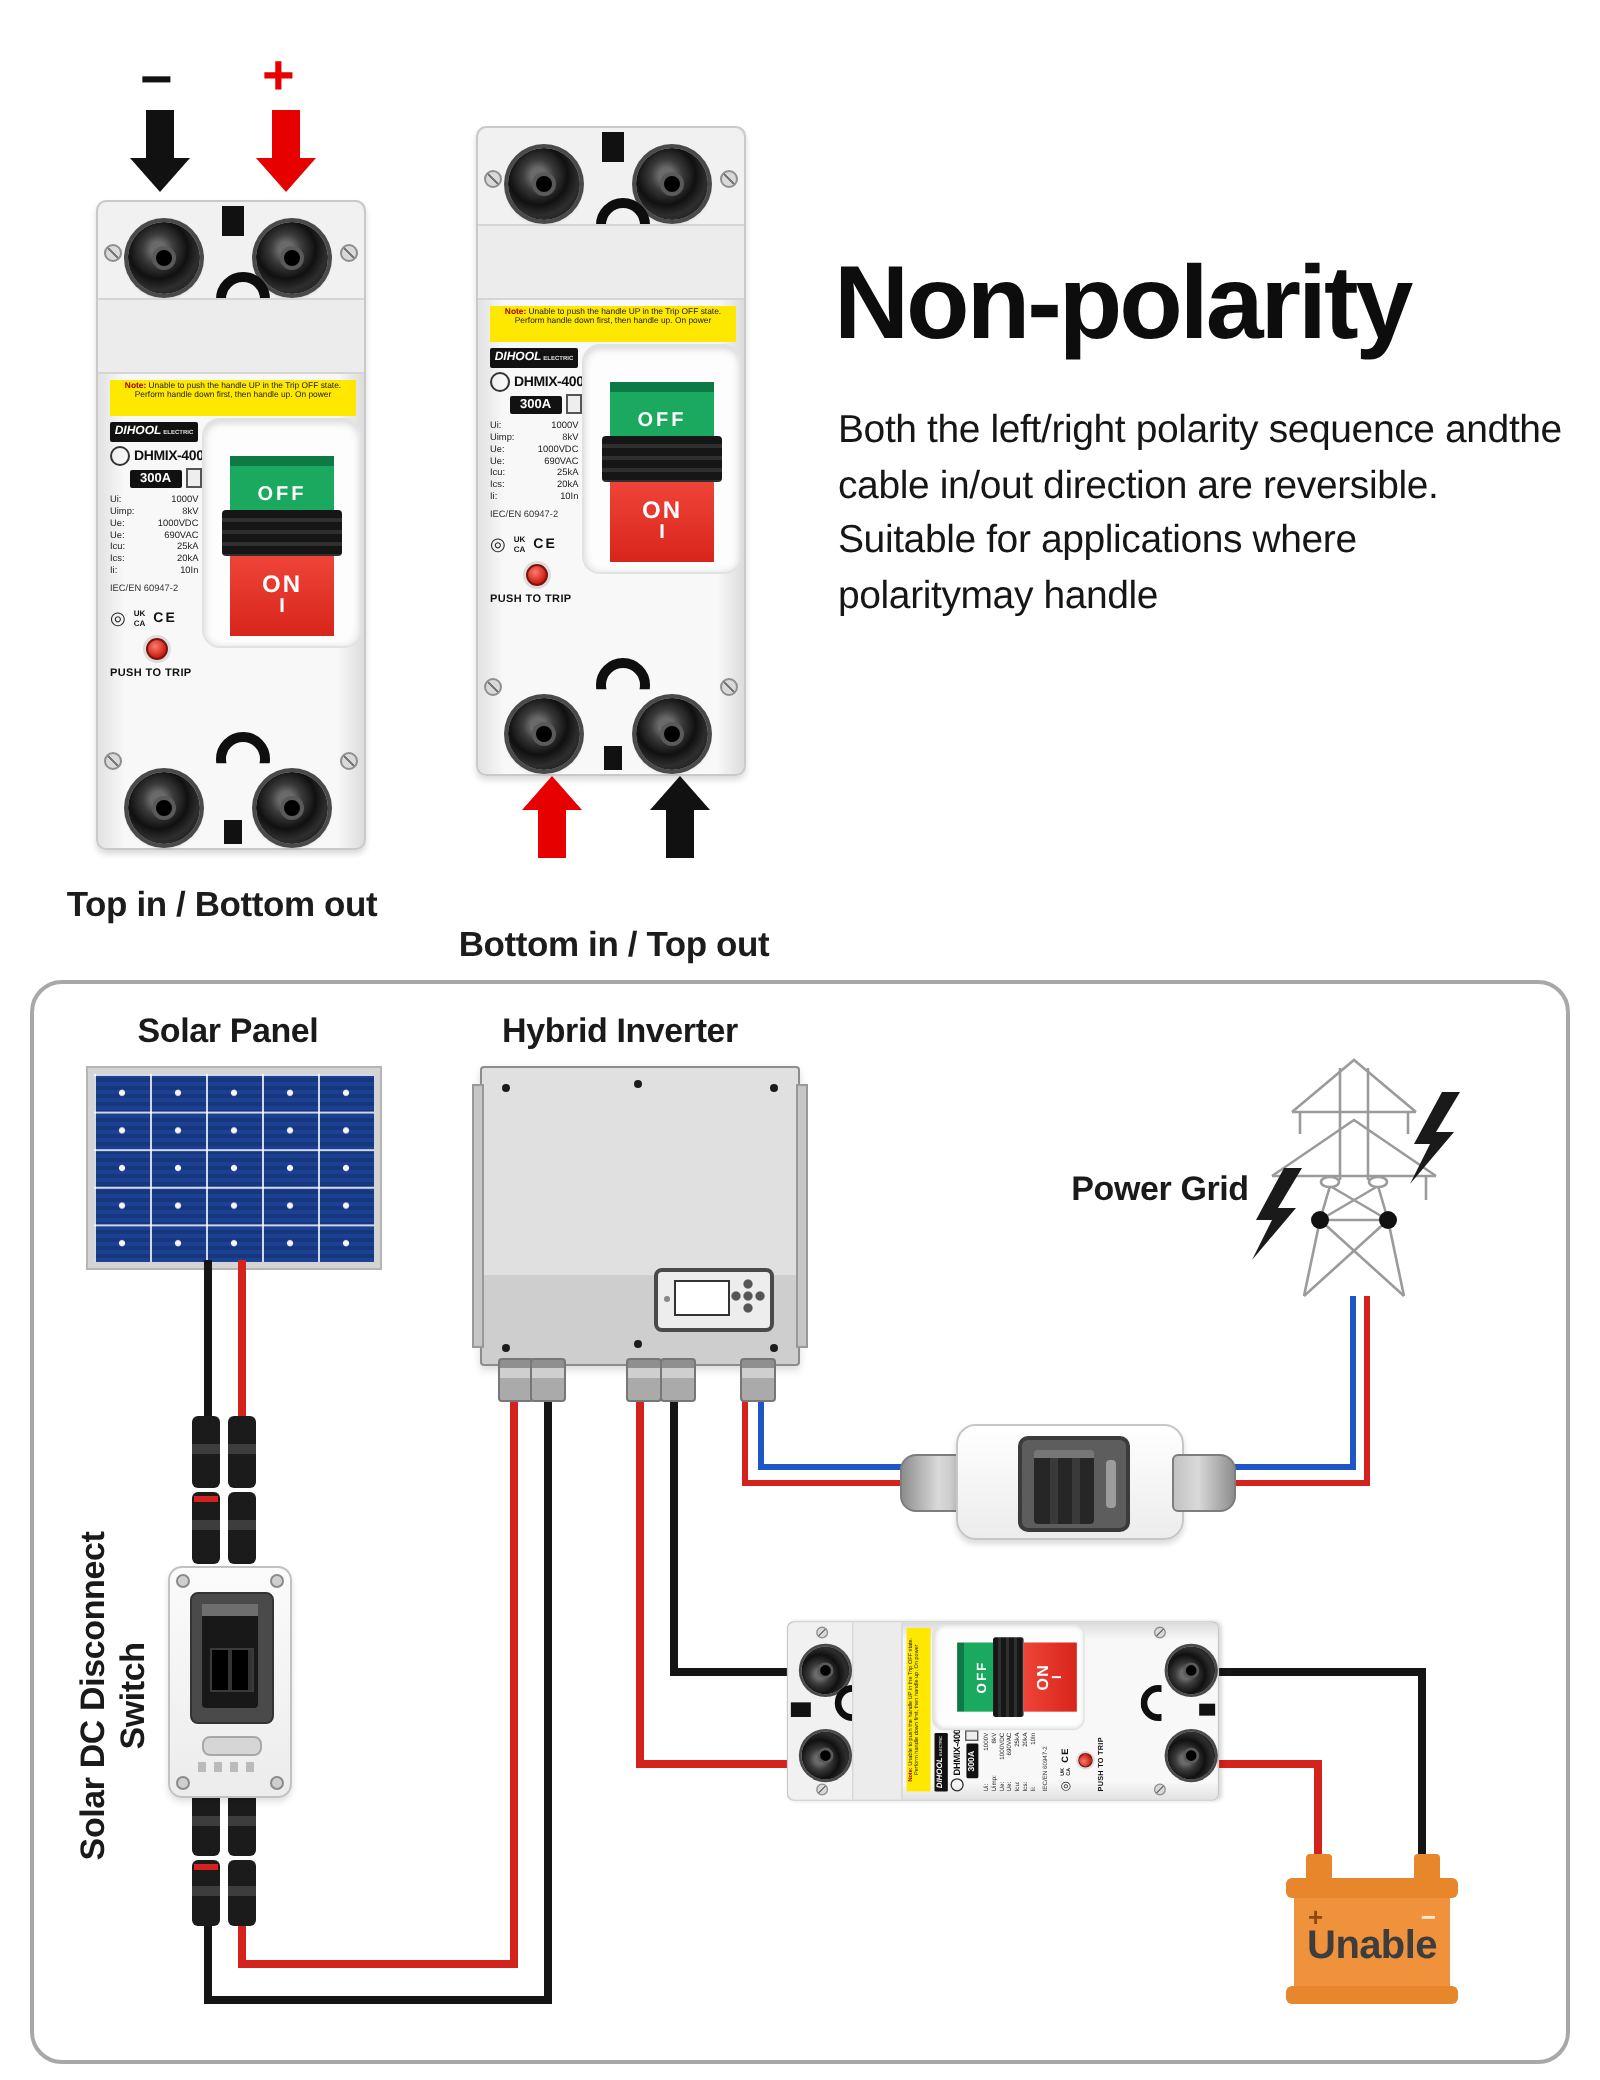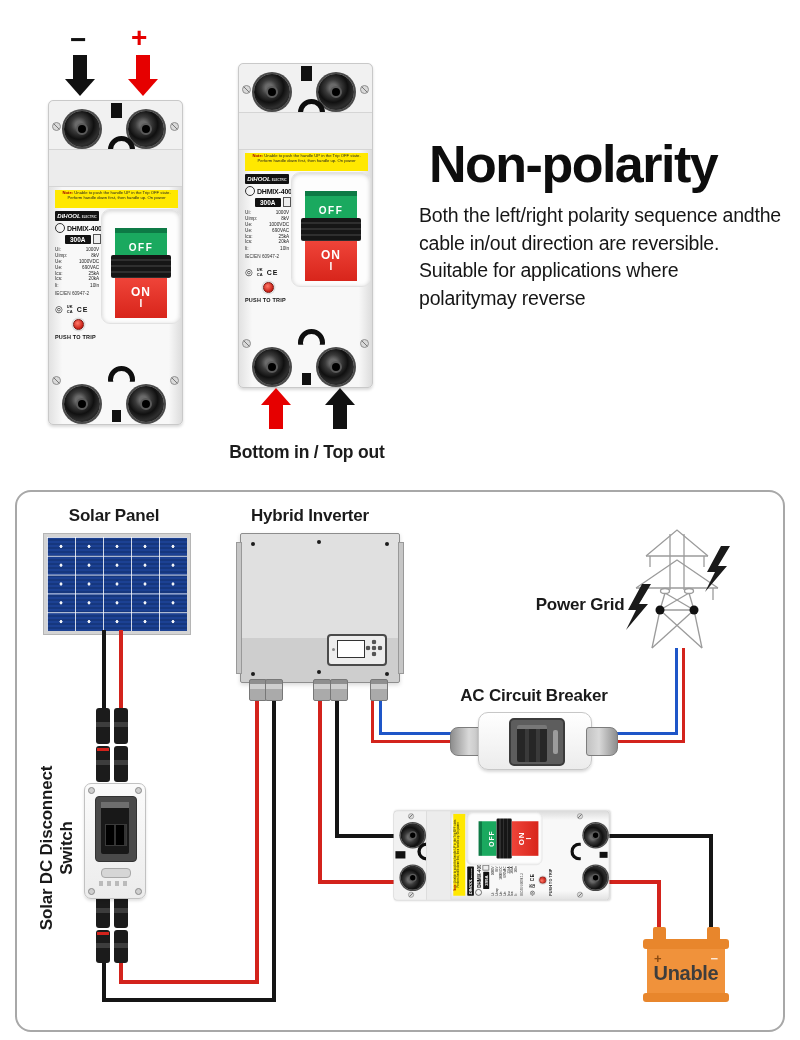--- a/index.html
+++ b/index.html
@@ -340,31 +340,31 @@
 
   <div class="arrow a-up a-red" style="left:261px;top:388px;">
       <span class="shaft"></span>
       <span class="head"></span>
     </div>
   <div class="arrow a-up a-black" style="left:325px;top:388px;">
       <span class="shaft"></span>
       <span class="head"></span>
     </div>
 
-  <div class="caption" style="left:224px;top:442px;width:166px;">Bottom in / Top out</div>
-
-  <h1 class="h1" style="margin:12px;">Non-polarity</h1>
-  <p class="para" style="margin:0;">Both the left/right polarity sequence andthe cable in/out direction are reversible. Suitable for applications where polaritymay reverse</p>
+  <div class="caption" style="left:28px;top:442px;width:166px;">Top in / Bottom out</div>
+  <div class="caption" style="left:224px;top:462px;width:166px;">Bottom in / Top out</div>
+
+  <h1 class="h1" style="margin:0;">Non-polarity</h1>
+  <p class="para" style="margin:0;">Both the left/right polarity sequence andthe cable in/out direction are reversible. Suitable for applications where polaritymay handle</p>
 
   <div class="frame"></div>
 
   <div class="dlabel" style="left:39px;top:506px;width:150px;">Solar Panel</div>
   <div class="dlabel" style="left:235px;top:506px;width:150px;">Hybrid Inverter</div>
-  <div class="dlabel" style="left:530px;top:585px;width:100px;margin-top:10px;">Power Grid</div>
-  <div class="dlabel" style="left:449px;top:686px;width:170px;">AC Circuit Breaker</div>
+  <div class="dlabel" style="left:530px;top:585px;width:100px;">Power Grid</div>
   <div class="dlabel rotlabel">Solar DC Disconnect Switch</div>
 
   <div class="solar"></div>
 
   <div>
     <i class="w blk" style="left:102px;top:630px;width:4px;height:80px;"></i>
     <i class="w red" style="left:119px;top:630px;width:4px;height:80px;"></i>
     <i class="w blk" style="left:102px;top:960px;width:4px;height:42px;"></i>
     <i class="w blk" style="left:102px;top:998px;width:174px;height:4px;"></i>
     <i class="w blk" style="left:272px;top:700px;width:4px;height:302px;"></i>

